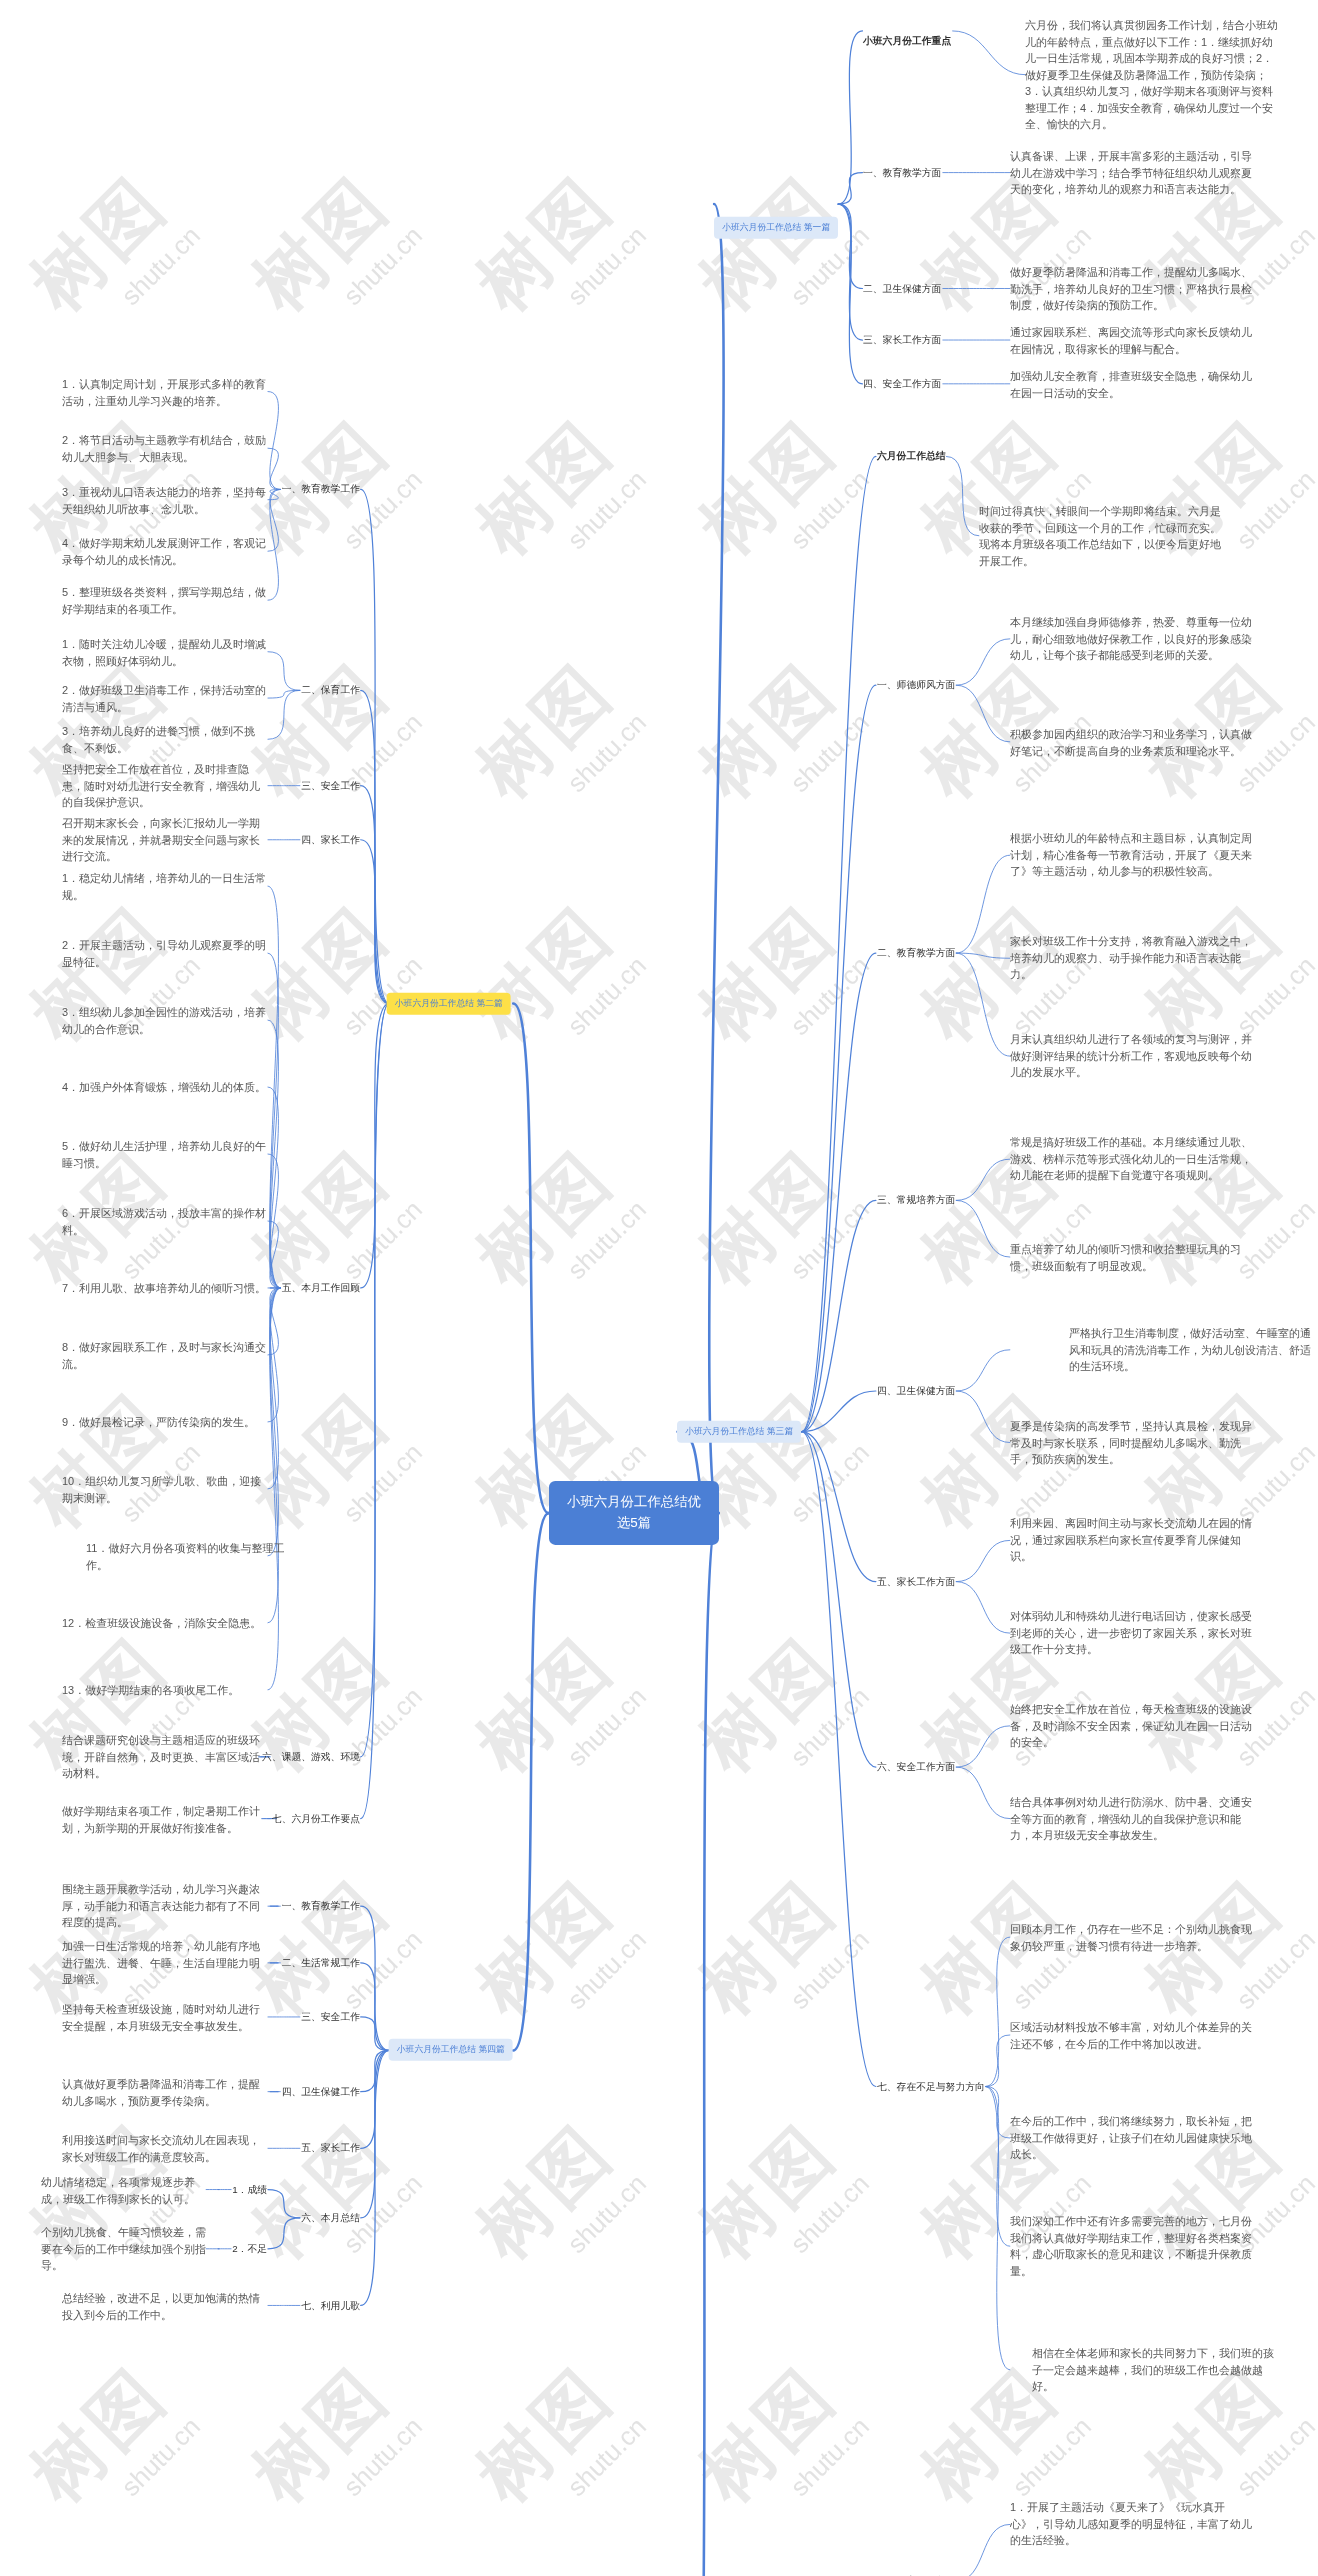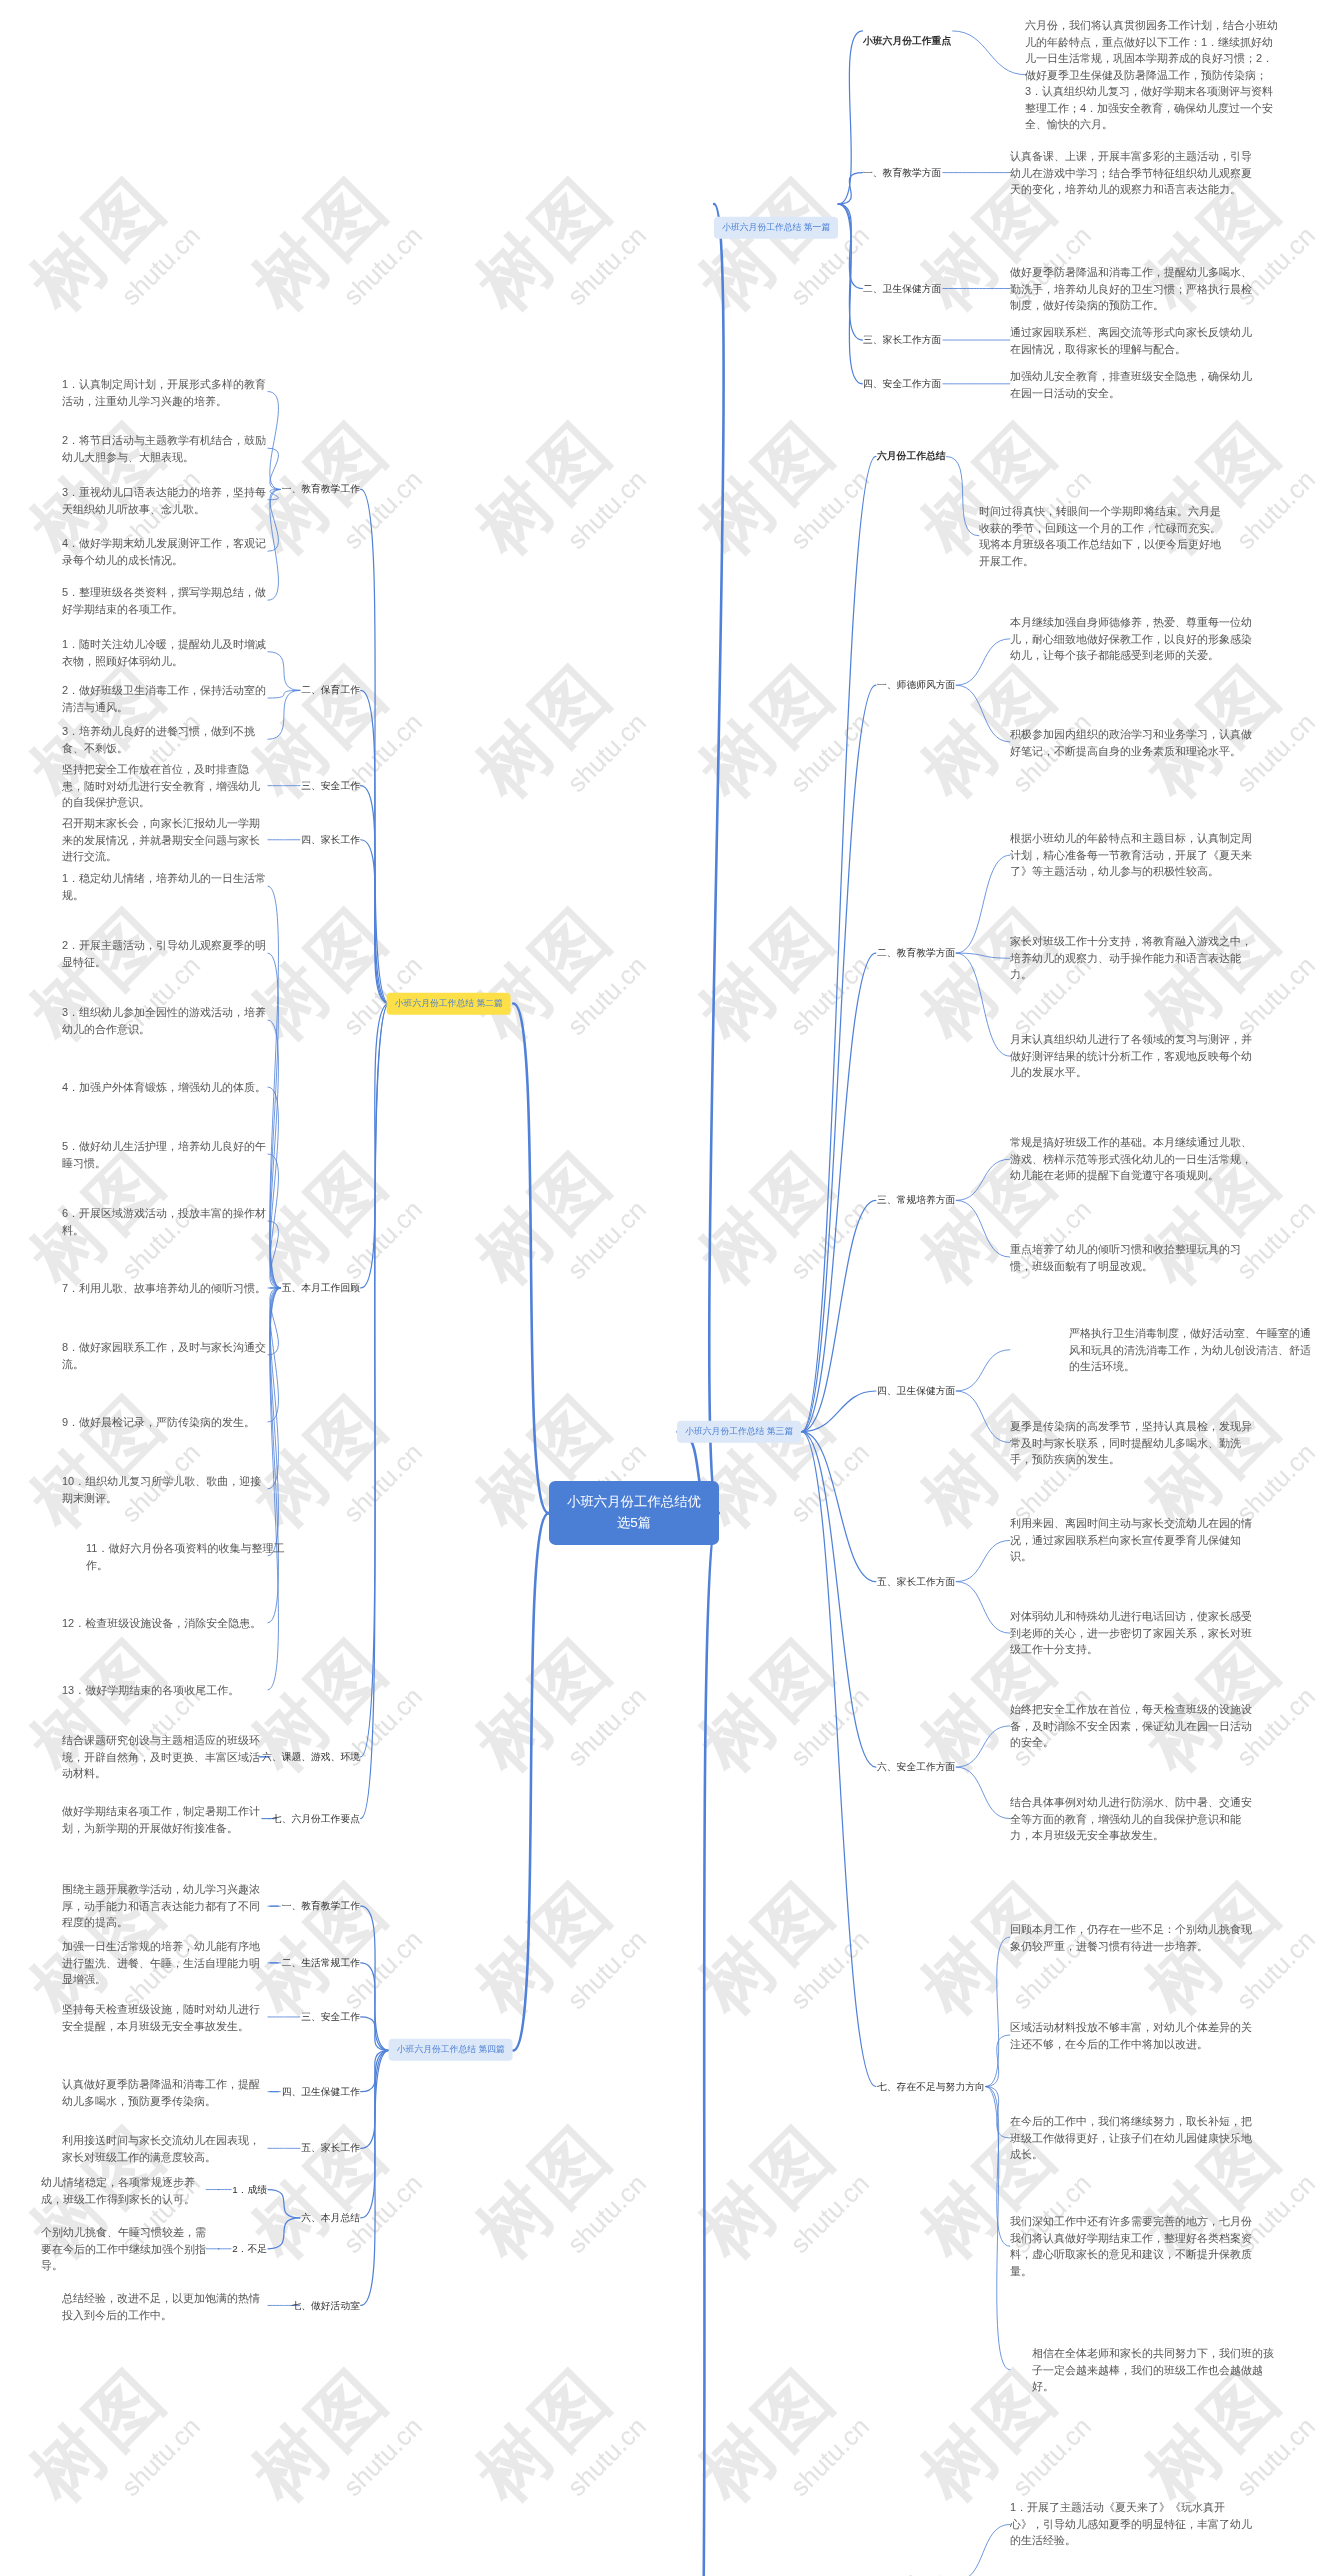--- a/index.html
+++ b/index.html
@@ -473,17 +473,17 @@
       <div class="node para side-L" style="left: 268px; top: 2017px; width: 206px;">坚持每天检查班级设施，随时对幼儿进行安全提醒，本月班级无安全事故发生。</div>
       <div class="node item side-L" style="left: 361px; top: 2092px;">四、卫生保健工作</div>
       <div class="node para side-L" style="left: 268px; top: 2092px; width: 206px;">认真做好夏季防暑降温和消毒工作，提醒幼儿多喝水，预防夏季传染病。</div>
       <div class="node item side-L" style="left: 361px; top: 2148px;">五、家长工作</div>
       <div class="node para side-L" style="left: 268px; top: 2148px; width: 206px;">利用接送时间与家长交流幼儿在园表现，家长对班级工作的满意度较高。</div>
       <div class="node item side-L" style="left: 361px; top: 2218px;">六、本月总结</div>
       <div class="node item side-L" style="left: 268px; top: 2190px;">1．成绩</div>
       <div class="node para side-L" style="left: 206px; top: 2190px; width: 165px;">幼儿情绪稳定，各项常规逐步养成，班级工作得到家长的认可。</div>
       <div class="node item side-L" style="left: 268px; top: 2249px;">2．不足</div>
       <div class="node para side-L" style="left: 206px; top: 2249px; width: 165px;">个别幼儿挑食、午睡习惯较差，需要在今后的工作中继续加强个别指导。</div>
-      <div class="node item side-L" style="left: 361px; top: 2306px;">七、做好活动室</div>
+      <div class="node item side-L" style="left: 361px; top: 2306px;">七、利用儿歌</div>
       <div class="node para side-L" style="left: 268px; top: 2306px; width: 206px;">总结经验，改进不足，以更加饱满的热情投入到今后的工作中。</div>
     </div>
 </div>
 
 
 </body></html>

